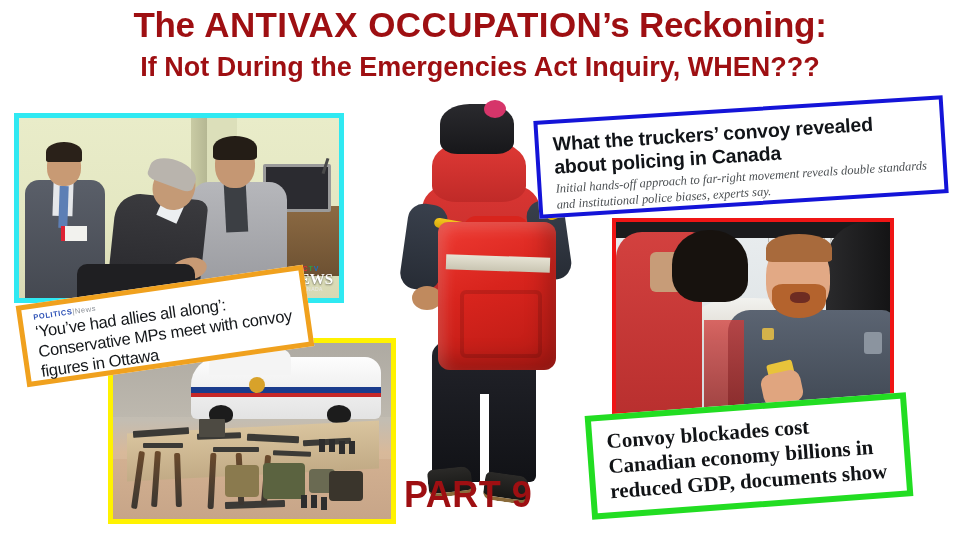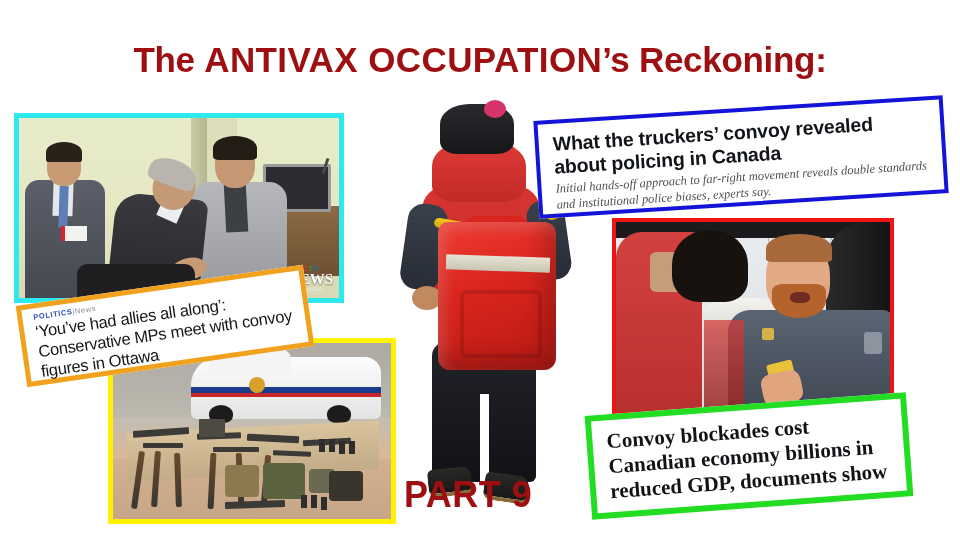--- a/index.html
+++ b/index.html
@@ -13,21 +13,20 @@
     font-family: "Liberation Sans", sans-serif;
     -webkit-font-smoothing: antialiased;
   }
 
   
   #title-block {
     position: absolute;
     top: 6px; left: 0; width: 960px;
     text-align: center;
     z-index: 40;
-    margin-top: 35px;
   }
   #main-title {
     font-family: "Liberation Sans", sans-serif;
     font-weight: bold;
     font-size: 35px;
     letter-spacing: -0.3px;
     color: #9e0f12;
     line-height: 1.08;
     white-space: nowrap;
   }
@@ -469,20 +468,21 @@
     color: #9e0f12;
     letter-spacing: 0.5px;
     z-index: 35;
   }
 </style>
 </head>
 <body>
 
 <div id="title-block">
   <div id="main-title"><span>The </span><span class="em">ANTIVAX OCCUPATION</span><span>’s Reckoning:</span></div>
+  <div id="sub-title">If Not During the Emergencies Act Inquiry, WHEN???</div>
 </div>
 
 <div class="photo" id="photo-handshake">
   <div class="scene">
     <div class="wall-edge"></div>
     <div class="wall-edge2"></div>
     <div class="desk"></div>
     <div class="monitor"></div>
     <div class="mon-arm"></div>
     <div class="m1-body"></div>

